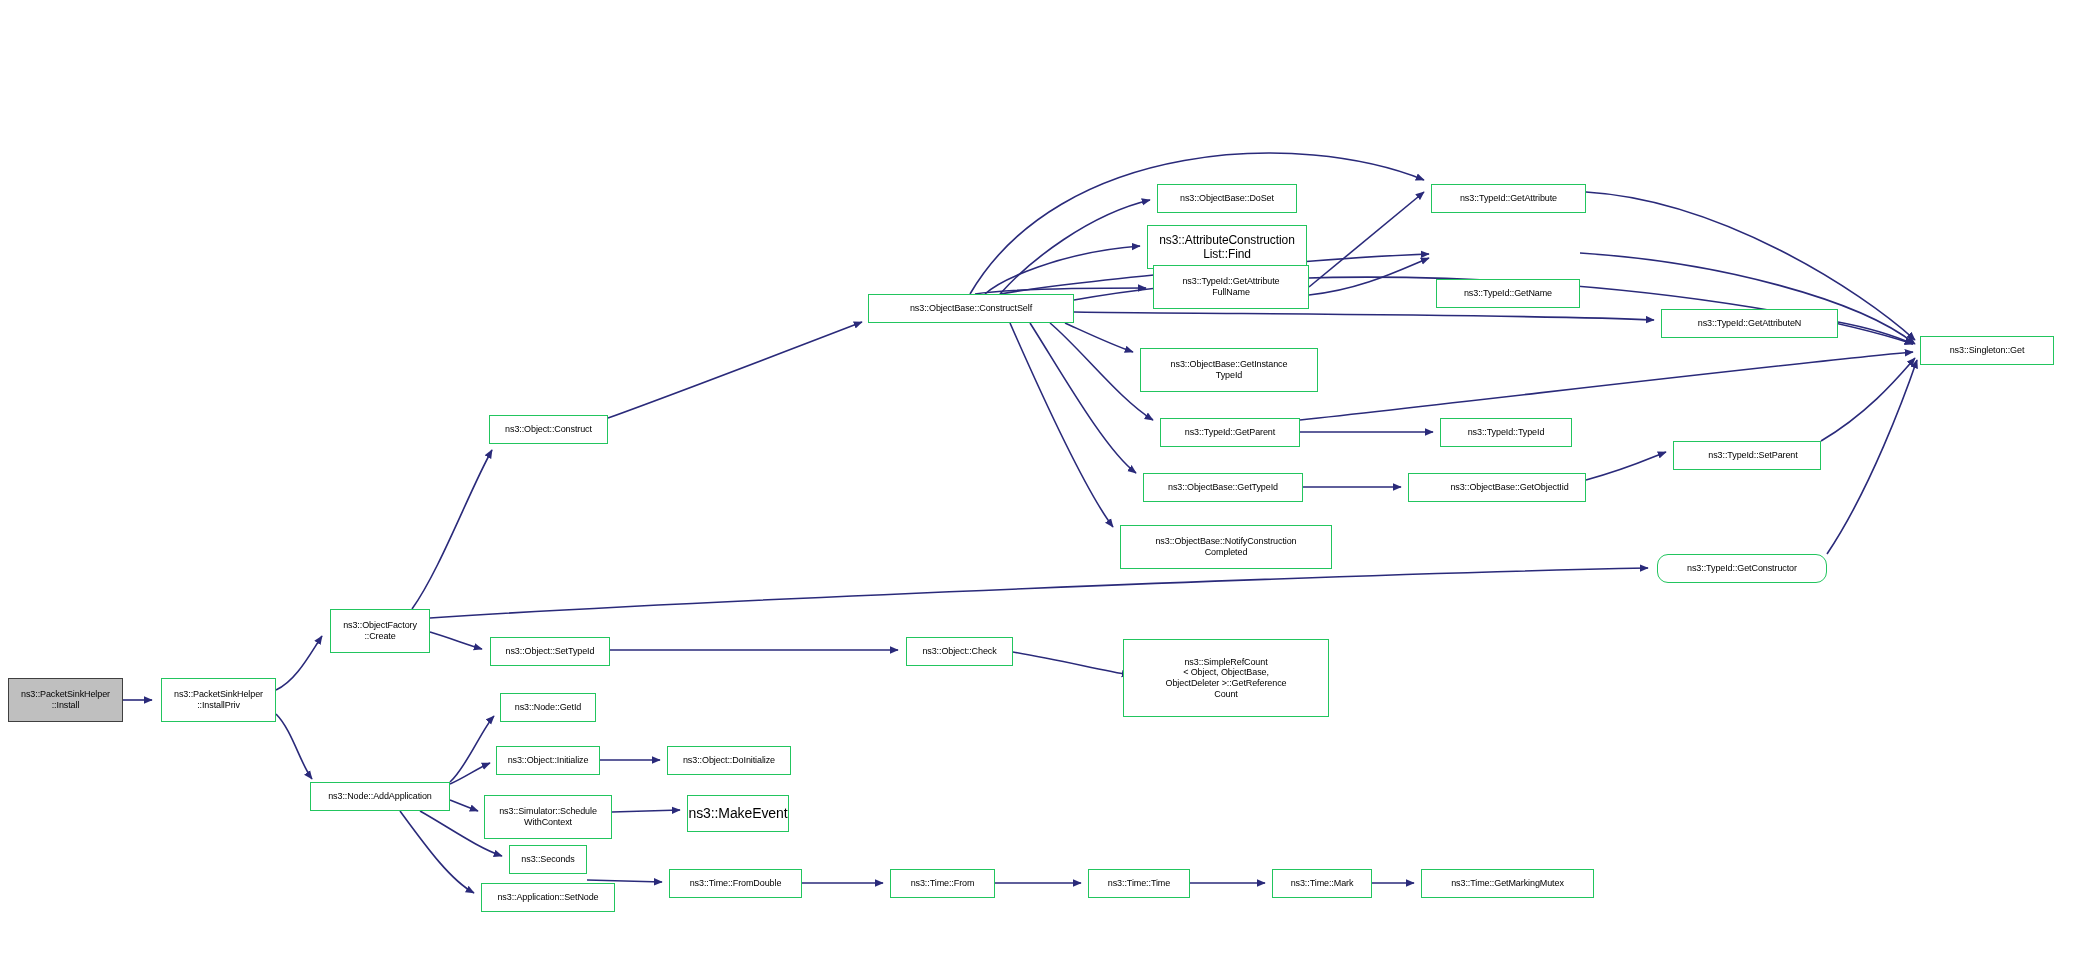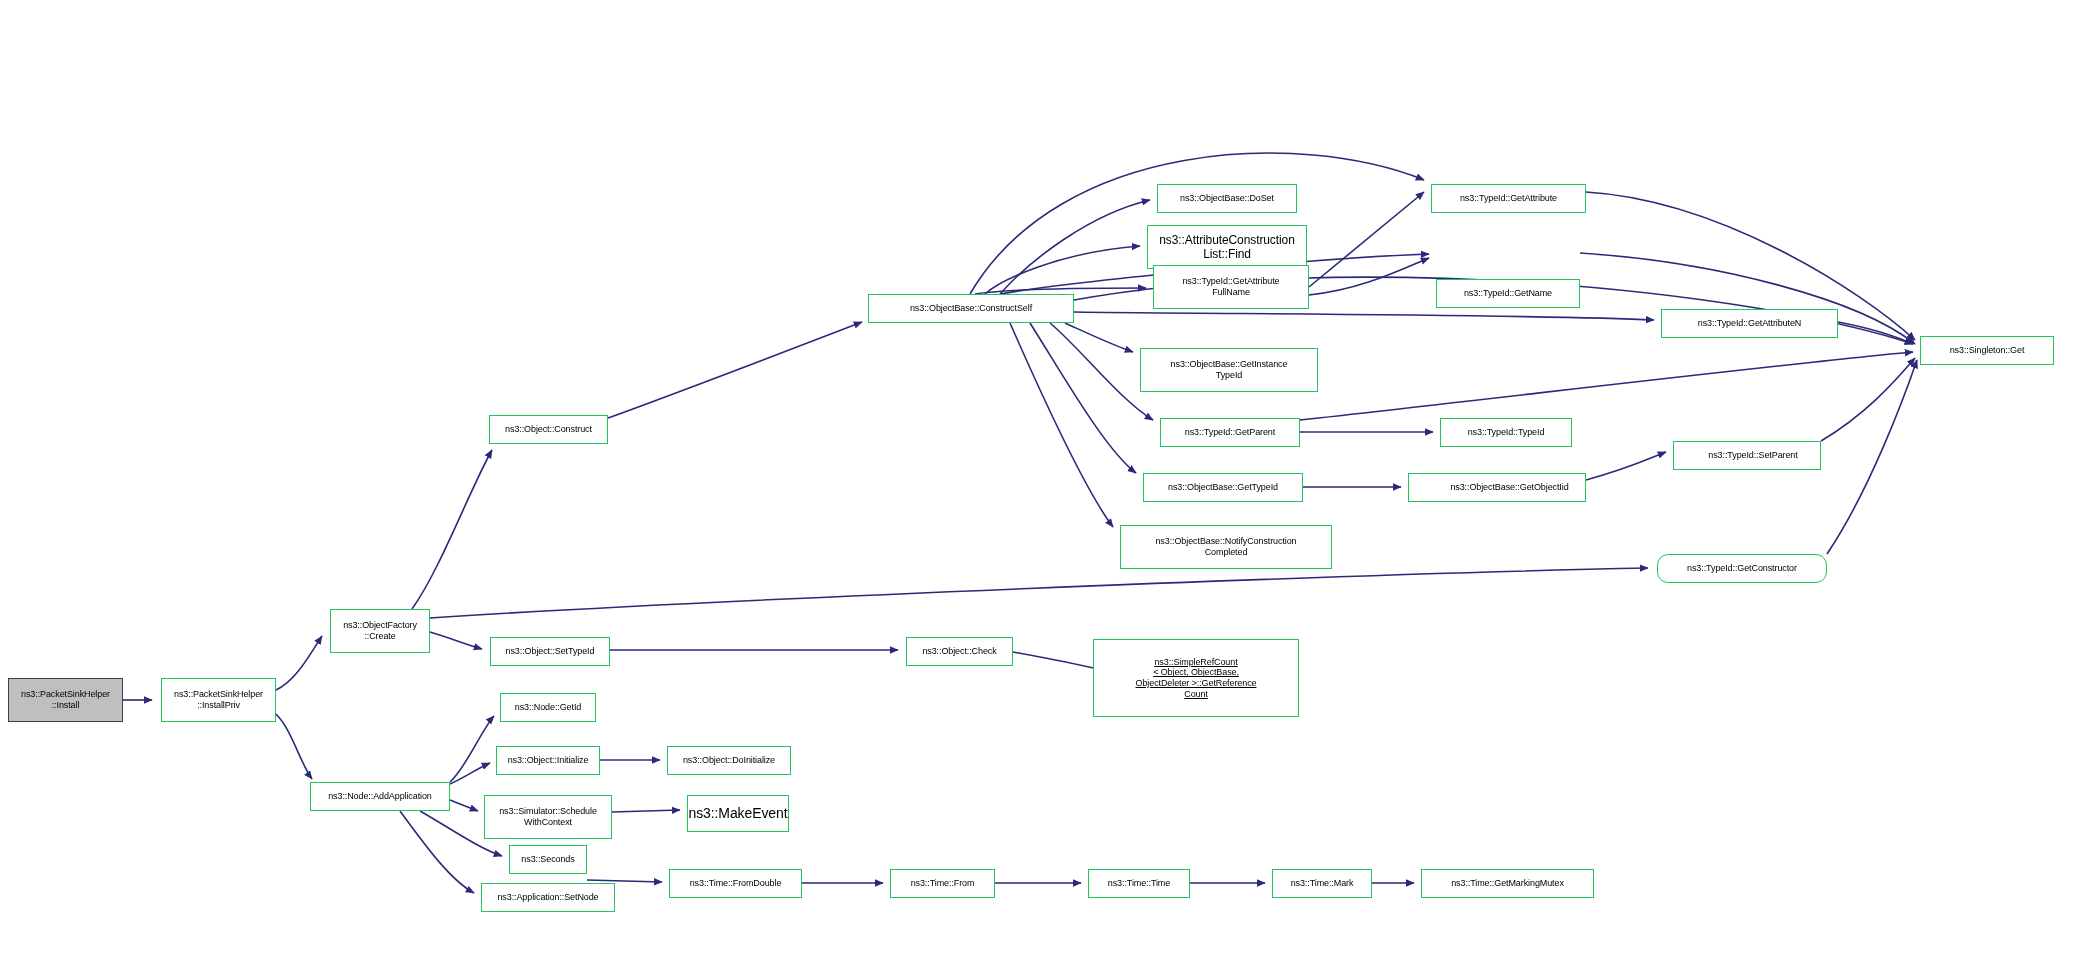--- a/index.html
+++ b/index.html
@@ -132,21 +132,21 @@
       <div class="node" style="left: 1147px; top: 225px; width: 160px; height: 44px; font-size: 12px;"><span class="node-label">ns3::AttributeConstruction
 List::Find</span></div>
       <div class="node" style="left: 1153px; top: 265px; width: 156px; height: 44px; font-size: 9px;"><span class="node-label">ns3::TypeId::GetAttribute
 FullName</span></div>
       <div class="node" style="left: 1140px; top: 348px; width: 178px; height: 44px; font-size: 9px;"><span class="node-label">ns3::ObjectBase::GetInstance
 TypeId</span></div>
       <div class="node" style="left: 1160px; top: 418px; width: 140px; height: 29px; font-size: 9px;"><span class="node-label">ns3::TypeId::GetParent</span></div>
       <div class="node" style="left: 1143px; top: 473px; width: 160px; height: 29px; font-size: 9px;"><span class="node-label">ns3::ObjectBase::GetTypeId</span></div>
       <div class="node" style="left: 1120px; top: 525px; width: 212px; height: 44px; font-size: 9px;"><span class="node-label">ns3::ObjectBase::NotifyConstruction
 Completed</span></div>
-      <div class="node" style="left: 1093px; top: 639px; width: 206px; height: 78px; font-size: 9px; text-decoration: underline;"><span class="node-label">ns3::SimpleRefCount
+      <div class="node" style="left: 1123px; top: 639px; width: 206px; height: 78px; font-size: 9px;"><span class="node-label">ns3::SimpleRefCount
 &lt; Object, ObjectBase,
  ObjectDeleter &gt;::GetReference
 Count</span></div>
       <div class="node" style="left: 1431px; top: 184px; width: 155px; height: 29px; font-size: 9px;"><span class="node-label">ns3::TypeId::GetAttribute</span></div>
       <div class="node" style="left: 1436px; top: 243px; width: 144px; height: 29px; font-size: 9px; margin-top: 36px;"><span class="node-label">ns3::TypeId::GetName</span></div>
       <div class="node" style="left: 1440px; top: 418px; width: 132px; height: 29px; font-size: 9px;"><span class="node-label">ns3::TypeId::TypeId</span></div>
       <div class="node" style="left: 1408px; top: 473px; width: 178px; height: 29px; font-size: 9px; padding-left: 25px;"><span class="node-label">ns3::ObjectBase::GetObjectIid</span></div>
       <div class="node" style="left: 687px; top: 795px; width: 102px; height: 37px; font-size: 14px;"><span class="node-label">ns3::MakeEvent</span></div>
       <div class="node" style="left: 667px; top: 746px; width: 124px; height: 29px; font-size: 9px;"><span class="node-label">ns3::Object::DoInitialize</span></div>
       <div class="node" style="left: 669px; top: 869px; width: 133px; height: 29px; font-size: 9px;"><span class="node-label">ns3::Time::FromDouble</span></div>

